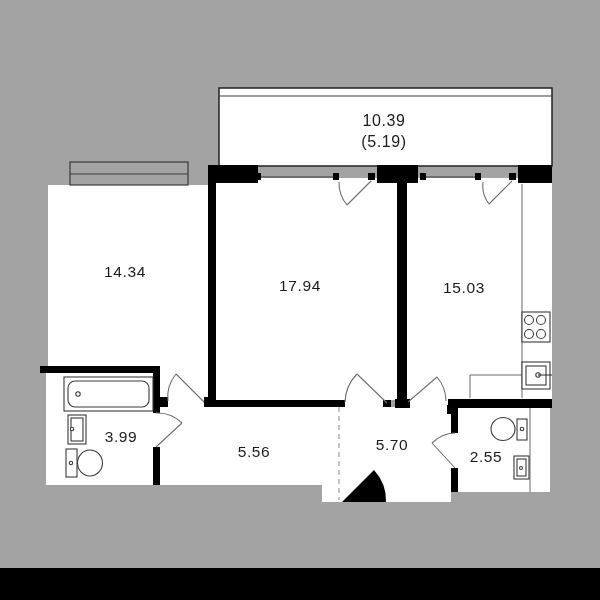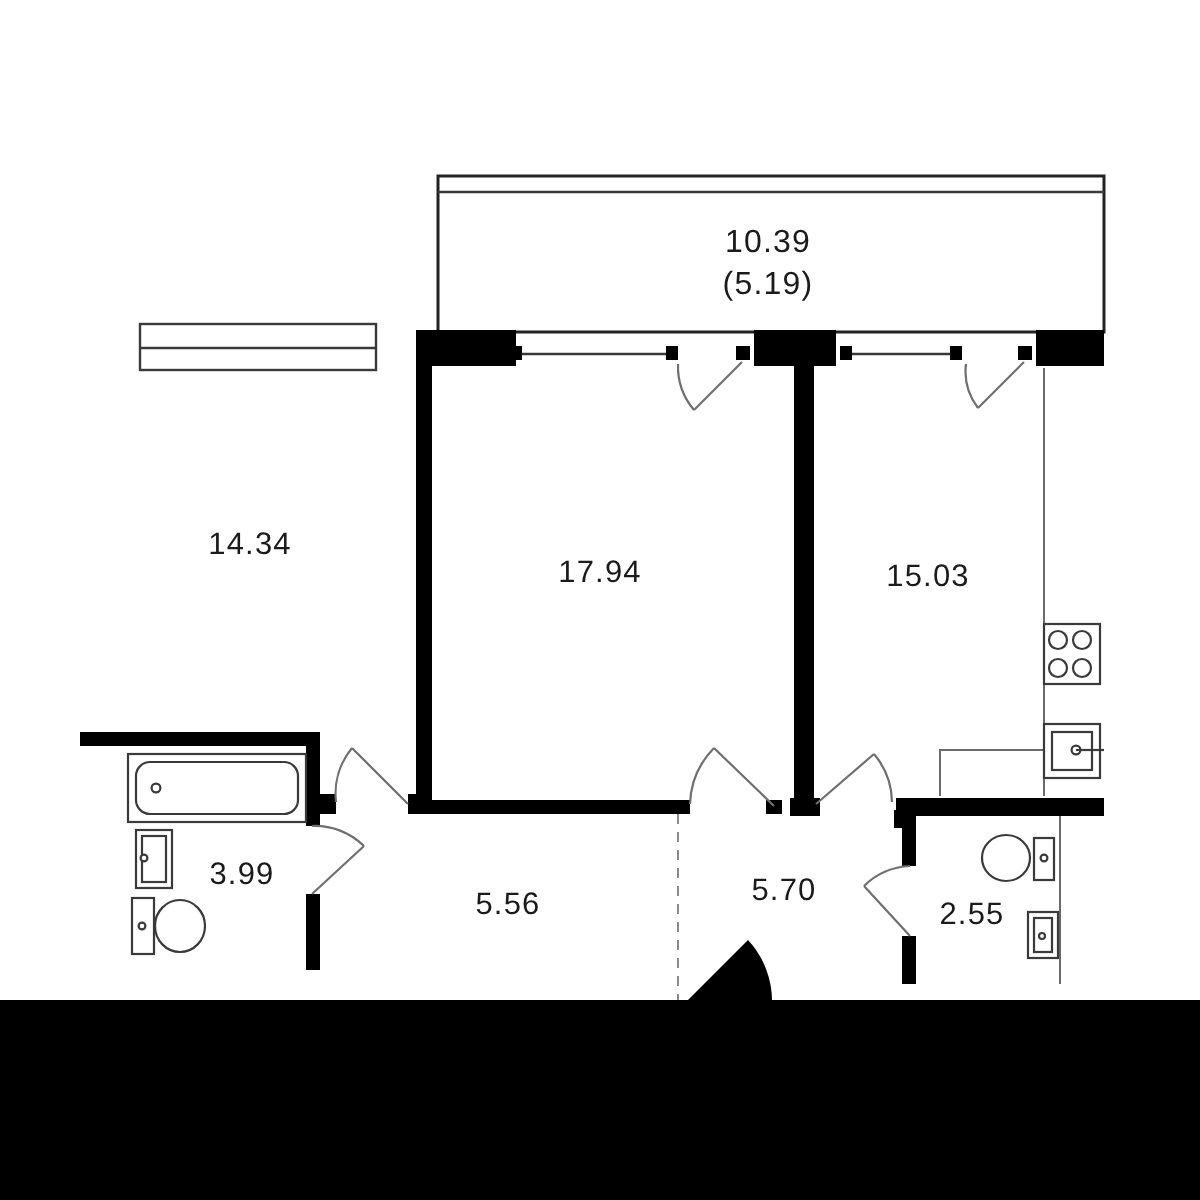--- a/index.html
+++ b/index.html
@@ -1,16 +1,16 @@
 <!DOCTYPE html>
 <html><head>
 <meta charset="utf-8">
 <style>
   html,body{margin:0;padding:0;background:#000;}
-  .stage{position:relative;width:600px;height:500px;background:#ffffff;overflow:hidden;}
+  .stage{position:relative;width:600px;height:568px;background:#a3a3a3;overflow:hidden;}
   svg{display:block;}
   .label{font-family:"Liberation Sans", sans-serif;fill:#1b1b1b;letter-spacing:0.6px;}
   .lbl-lg{font-size:16px;}
   .lbl-md{font-size:15.5px;}
   .floor{fill:#ffffff;}
   .wall{fill:#000000;}
   .ln{stroke:#3a3a3a;stroke-width:1.2;fill:none;}
   .thin{stroke:#6b6b6b;stroke-width:1;fill:none;}
   .door{stroke:#6f6f6f;stroke-width:1.1;fill:none;}
   .fix{stroke:#3a3a3a;stroke-width:1.1;fill:#ffffff;}

